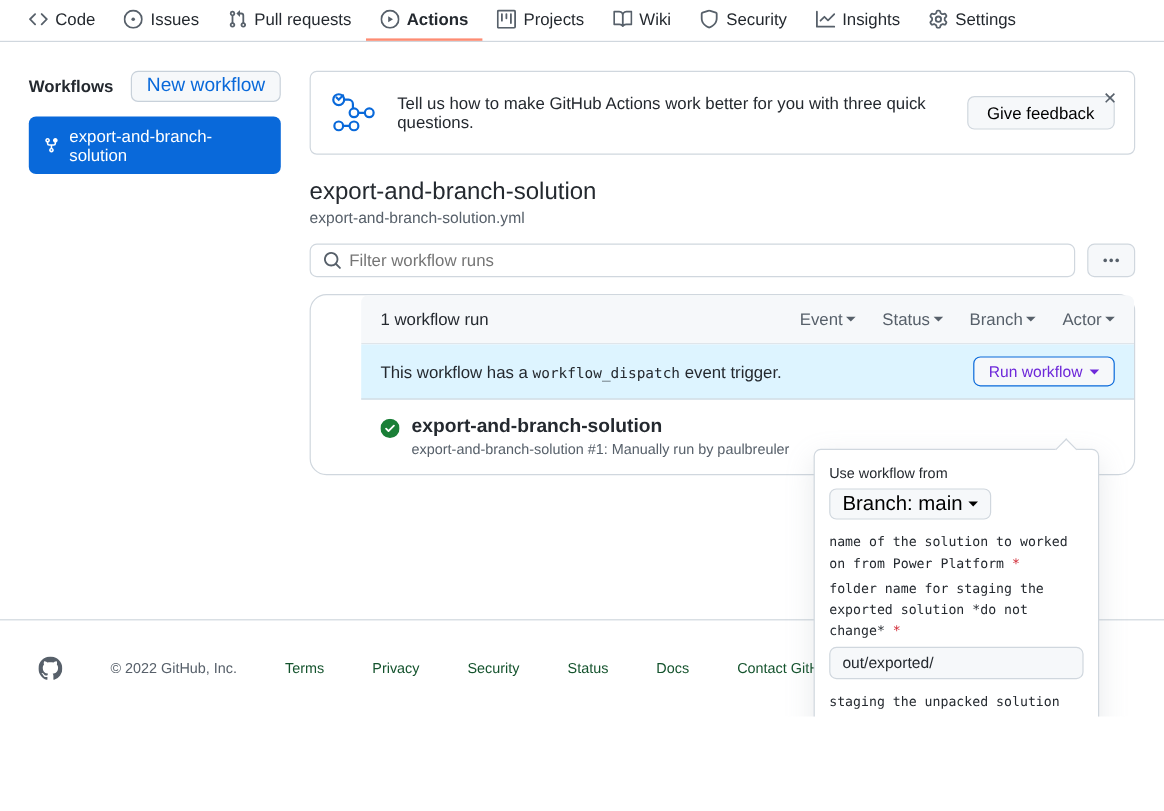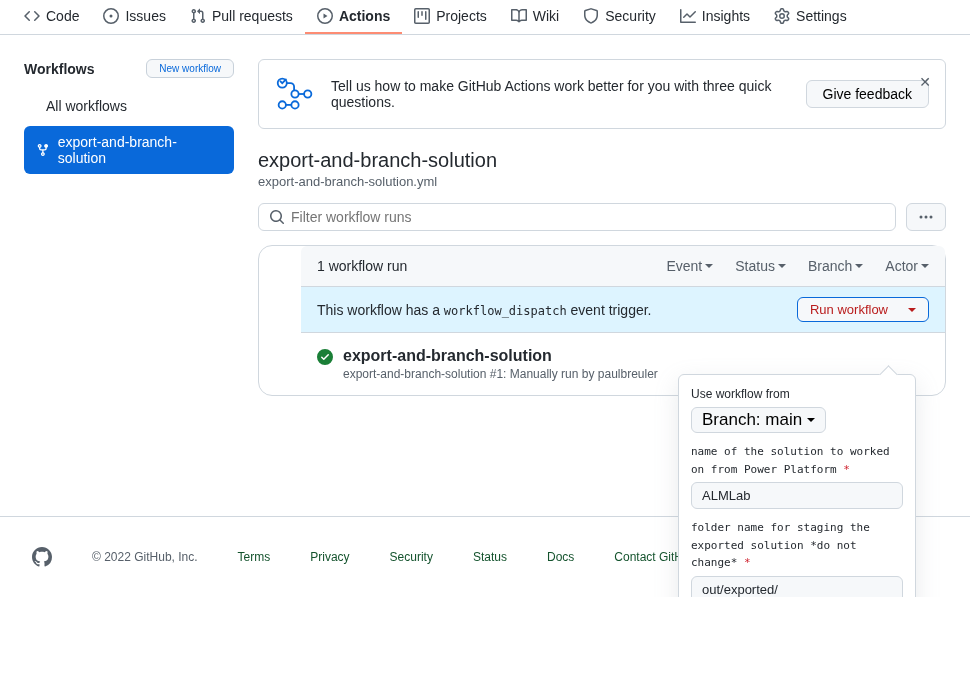--- a/index.html
+++ b/index.html
@@ -12,21 +12,21 @@
   .tabnav-item.selected { border-bottom-color: #fd8c73; font-weight: 600; }
   .tabnav-item svg { fill: #57606a; }
 
   
   .layout { display: flex; padding: 24px 24px 0 24px; gap: 24px; align-items: flex-start; }
   .sidebar { width: 210px; flex-shrink: 0; }
   .main { flex: 1; min-width: 0; }
 
   .sidebar-header { display: flex; justify-content: space-between; align-items: center; margin-bottom: 12px; }
   .sidebar-title { font-size: 14px; font-weight: 600; }
-  .btn-outline-blue { border: 1px solid #c8d1da; background: #f6f8fa; color: #0969da; font-size: 10px; padding: 3px 12px; border-radius: 6px; cursor: pointer; }
+  .btn-outline-blue { border: 1px solid #c8d1da; background: #f6f8fa; color: #0969da; font-size: 16px; padding: 3px 12px; border-radius: 6px; cursor: pointer; }
 
   .wf-list-item { padding: 8px 12px; font-size: 14px; cursor: pointer; border-radius: 6px; margin-bottom: 4px; display:flex; align-items:center; gap:8px;}
   .wf-list-item.plain { padding-left: 22px; }
   .wf-list-item.active { background: #0969da; color: #fff; }
   .wf-list-item.active svg { fill: #fff; }
 
   
   .feedback-banner { border: 1px solid #d0d7de; border-radius: 6px; padding: 14px 16px; display: flex; align-items: center; gap: 16px; margin-bottom: 20px; position: relative;}
   .feedback-banner .icon { flex-shrink: 0; }
   .feedback-msg { flex: 1; font-size: 14px; }
@@ -45,21 +45,21 @@
   .runs-box { border: 1px solid #d0d7de; border-radius: 14px; padding-left: 42px; }
   .runs-header { background: #f6f8fa; border-bottom: 1px solid #d0d7de; padding: 12px 16px; display:flex; align-items:center; border-radius: 6px 6px 0 0;}
   .runs-count { font-size: 14px; }
   .runs-filters { margin-left:auto; display:flex; gap: 22px; font-size:14px; color:#57606a;}
   .runs-filter { display:flex; align-items:center; gap:3px; cursor:pointer;}
   .caret-down { width:0;height:0;border-left:4px solid transparent;border-right:4px solid transparent;border-top:4px solid currentColor; display:inline-block;}
 
   .dispatch-row { background: #ddf4ff; border-bottom: 1px solid #d0d7de; padding: 10px 16px; display:flex; align-items:center; position:relative;}
   .dispatch-msg { font-size: 14px; }
   .dispatch-msg code { font-family: ui-monospace, SFMono-Regular, Menlo, monospace; font-size: 12px; }
-  .run-wf-btn { margin-left:auto; border:1px solid #0969da; background:#f6f8fa; color:#b91c1c; padding:4px 12px; border-radius:6px; font-size:13px; display:flex; align-items:center; gap:20px; cursor:pointer;}
+  .run-wf-btn { margin-left:auto; border:1px solid #0969da; background:#f6f8fa; color:#6d28d9; padding:4px 12px; border-radius:6px; font-size:13px; display:flex; align-items:center; gap:6px; cursor:pointer;}
 
   .run-row { padding: 14px 16px; display:flex; gap:10px; align-items:flex-start;}
   .check-icon { margin-top: 2px; }
   .run-title { font-size: 16px; font-weight: 600; }
   .run-sub { font-size: 12px; color: #57606a; margin-top: 2px;}
 
   
   .popover { position:absolute; right: 30px; top: 315px; width: 238px; background:#fff; border:1px solid #d0d7de; border-radius:6px; box-shadow: 0 8px 24px rgba(140,149,159,0.2); padding: 12px; z-index:100;}
   .popover::before { content:''; position:absolute; top:-7px; right:20px; width:12px; height:12px; background:#fff; border-left:1px solid #d0d7de; border-top:1px solid #d0d7de; transform: rotate(45deg);}
   .popover-label { font-size:12px; color:#24292f; margin-bottom: 6px;}
@@ -134,21 +134,20 @@
   </div>
 </nav>
 
 <div class="layout">
 
   <aside class="sidebar">
     <div class="sidebar-header">
       <span class="sidebar-title">Workflows</span>
       <button class="btn-outline-blue">New workflow</button>
     </div>
-    <div class="wf-list-item plain">All workflows</div>
     <div class="wf-list-item active">
       <svg width="14" height="14" viewBox="0 0 16 16" fill="#fff">
           <path d="M5 3.25a.75.75 0 11-1.5 0 .75.75 0 011.5 0zm0 2.122a2.25 2.25 0 10-1.5 0v.878A2.25 2.25 0 005.75 8.5h1.5v2.128a2.251 2.251 0 101.5 0V8.5h1.5a2.25 2.25 0 002.25-2.25v-.878a2.25 2.25 0 10-1.5 0v.878a.75.75 0 01-.75.75h-4.5A.75.75 0 015 6.25v-.878zm3.75 7.378a.75.75 0 11-1.5 0 .75.75 0 011.5 0zm3-8.75a.75.75 0 100-1.5.75.75 0 000 1.5z"></path>
         </svg>
       <span>export-and-branch-solution</span>
     </div>
   </aside>
 
   <main class="main" style="position:relative;">
 
@@ -233,21 +232,20 @@
     </div>
 
     <div class="popover">
       <div class="popover-label">Use workflow from</div>
       <button class="branch-btn">
         <span>Branch: main</span>
           <span class="caret-down"></span>
       </button>
 
       <div class="form-label"><span>name of the solution to worked on from Power Platform</span> <span class="req-star">*</span></div>
-      <input class="form-input" value="ALMLab" style="">
 
       <div class="form-label"><span>folder name for staging the exported solution *do not change*</span> <span class="req-star">*</span></div>
       <input class="form-input" value="out/exported/" style="">
 
       <div class="form-label"><span>staging the unpacked solution folder before check-in *do not change*</span> <span class="req-star">*</span></div>
       <input class="form-input" value="out/solutions/" style="">
 
       
       
 

